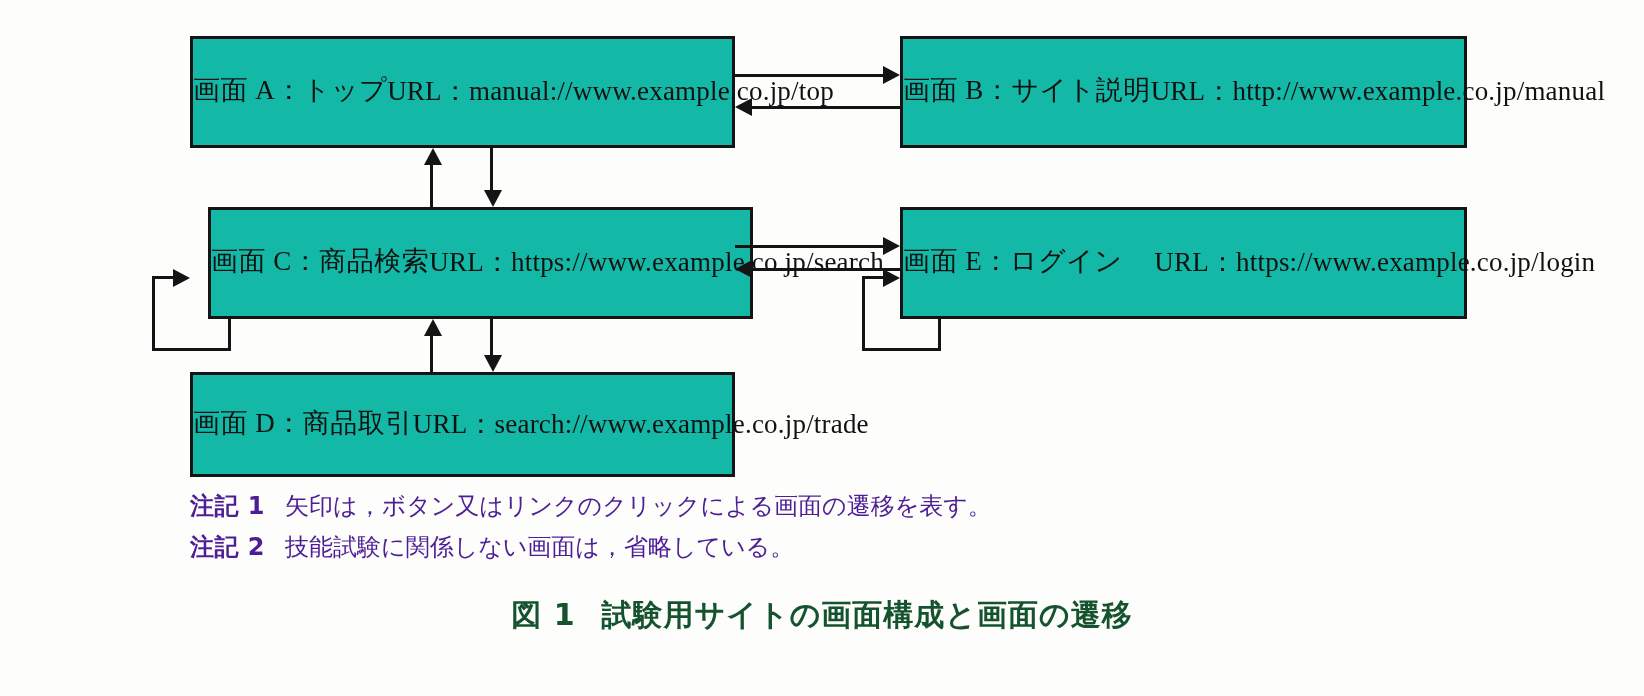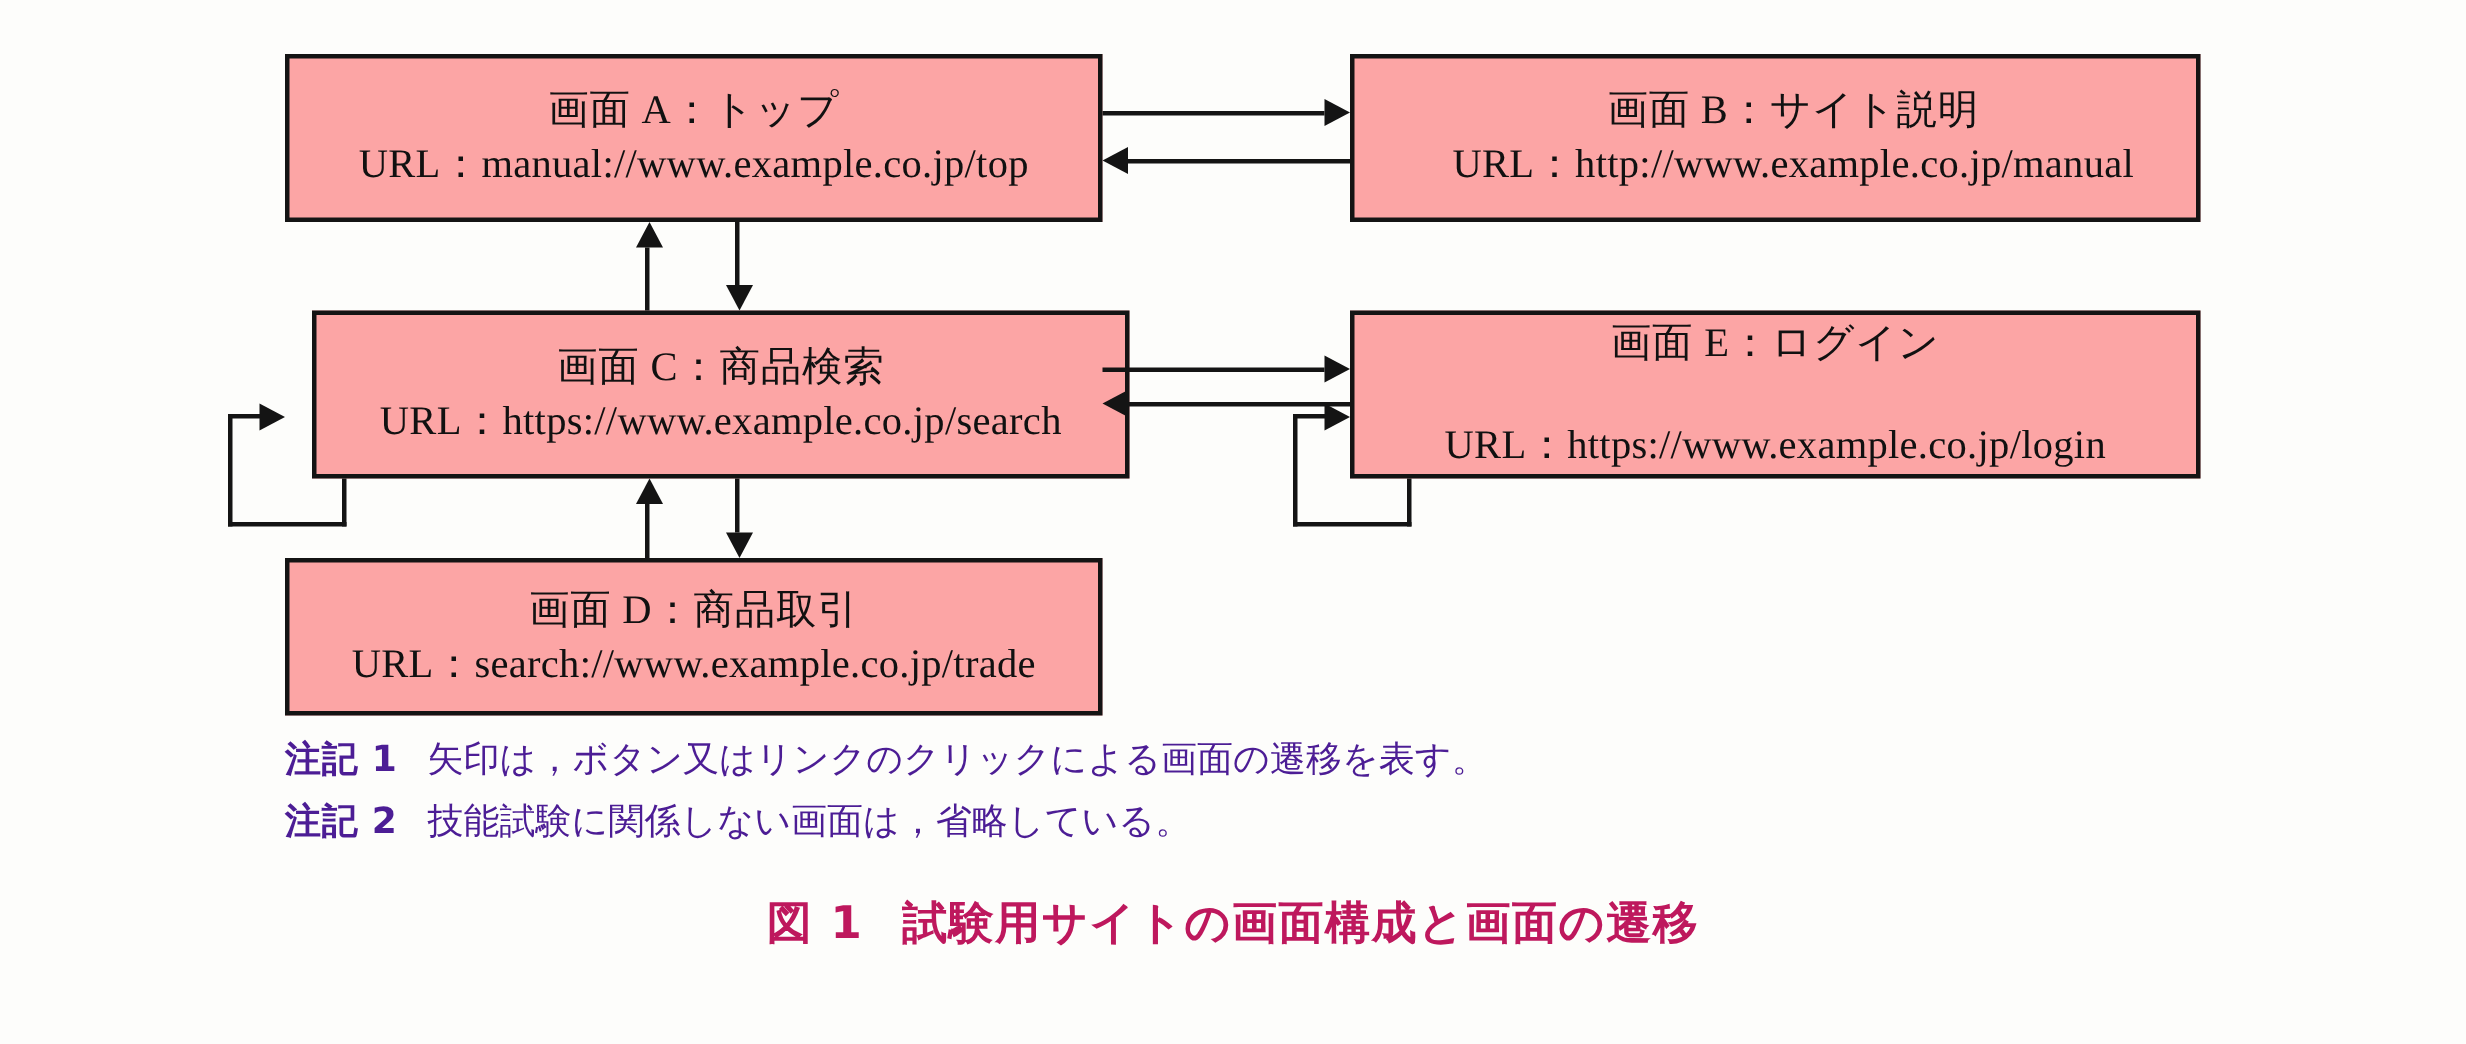--- a/index.html
+++ b/index.html
@@ -6,26 +6,24 @@
   body{
     width:1644px;height:696px;position:relative;overflow:hidden;
     font-family:"Liberation Serif","DejaVu Serif",serif;
     color:#111;
   }
   #figure{position:absolute;inset:0;}
 
   .box{
     position:absolute;
     border:3px solid #141414;
-    background:#fca5a5;
+    background:#14b8a6;
     box-sizing:border-box;
     display:flex;
-    flex-direction:column;
     align-items:center;
-    justify-content:center;
     line-height:1.25;
   }
   .box .title{
     font-size:27px;
     letter-spacing:.5px;
     white-space:nowrap;
     margin-bottom:2px;
   }
   .box .url{
     font-size:27px;
@@ -71,35 +69,35 @@
   .note .txt{margin-left:20px;}
 
   .caption{
     position:absolute;
     width:100%;
     text-align:center;
     font-family:"DejaVu Sans","Liberation Sans",sans-serif;
     font-weight:bold;
     font-size:30px;
     letter-spacing:1px;
-    color:#be185d;
+    color:#14532d;
   }
   .caption .cap-num{margin-right:26px;}
 </style>
 </head>
 <body>
 
 <div id="figure">
 
   <div class="box" style="left:190px;top:36px;width:545px;height:112px;">
     <div class="title">画面 A：トップ</div>
     <div class="url">URL：manual://www.example.co.jp/top</div>
   </div>
 
-  <div class="box" style="left:900px;top:36px;width:567px;height:112px;padding-left:24px;">
+  <div class="box" style="left:900px;top:36px;width:567px;height:112px;">
     <div class="title">画面 B：サイト説明</div>
     <div class="url">URL：http://www.example.co.jp/manual</div>
   </div>
 
   <div class="box" style="left:208px;top:207px;width:545px;height:112px;">
     <div class="title">画面 C：商品検索</div>
     <div class="url">URL：https://www.example.co.jp/search</div>
   </div>
 
   <div class="box" style="left:900px;top:207px;width:567px;height:112px;gap:32px;">

